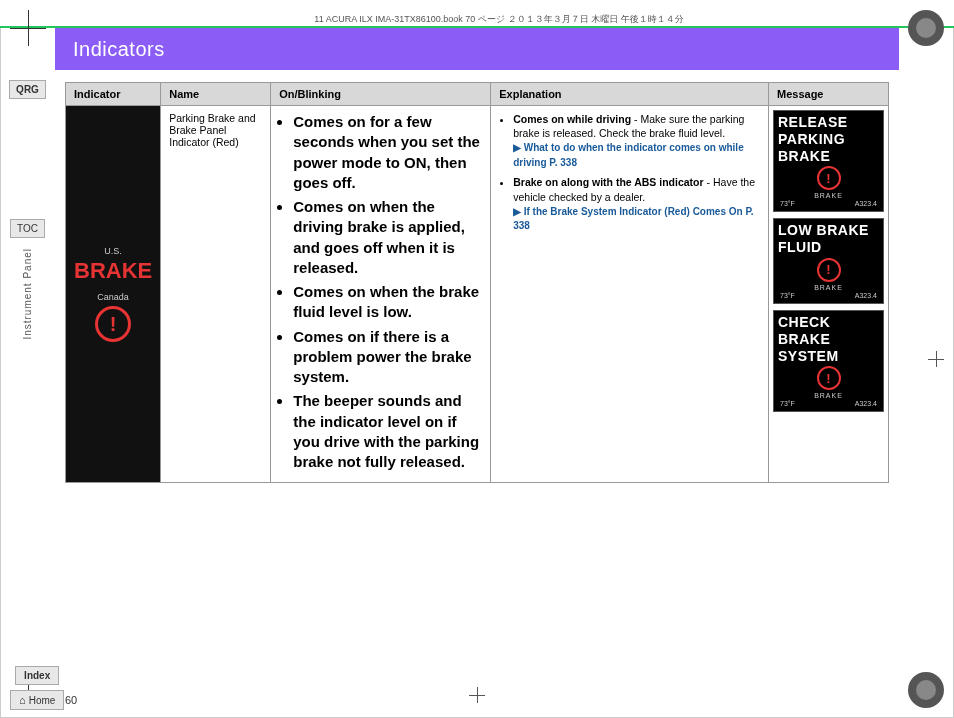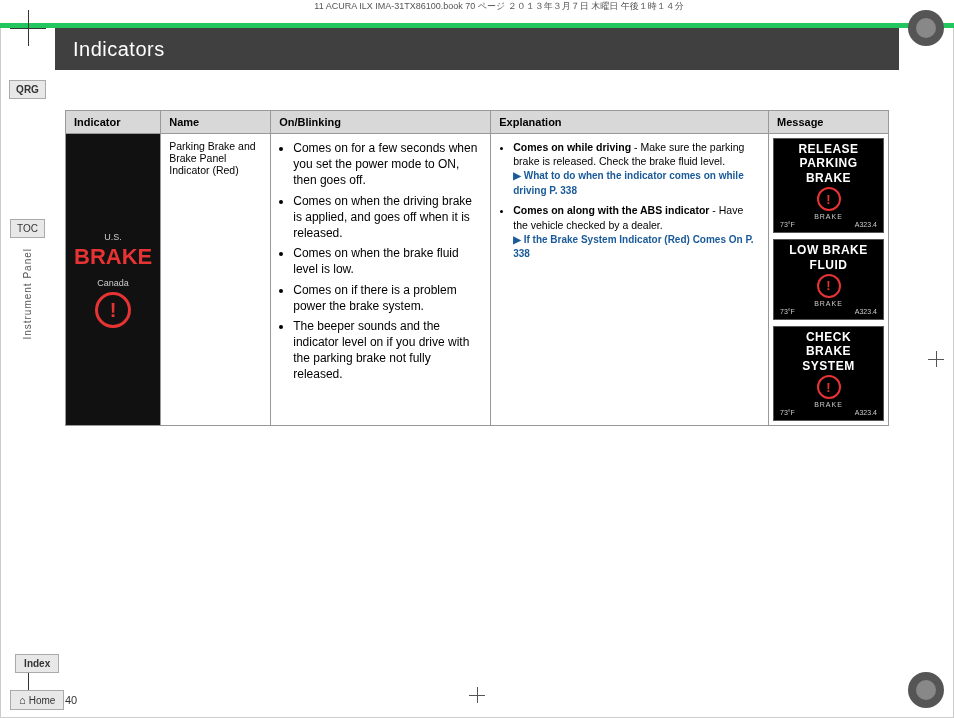--- a/index.html
+++ b/index.html
@@ -71,36 +71,36 @@
 
     
     .top-bar {
       position: absolute;
       top: 0;
       left: 0;
       right: 0;
       height: 28px;
       background: #fff;
       display: flex;
-      align-items: flex-start;
+      align-items: flex-end;
       justify-content: center;
       font-size: 9px;
       color: #555;
-      border-bottom: 5px solid #22c55e;
+      border-bottom: 2px solid #22c55e;
       padding-left: 44px;
     }
 
     
     .title-bar {
       position: absolute;
       top: 28px;
       left: 55px;
       right: 55px;
       height: 42px;
-      background: #404040;
+      background: #8b5cf6;
       display: flex;
       align-items: center;
       padding-left: 18px;
     }
     .title-bar-text {
       color: #fff;
       font-size: 20px;
       font-weight: normal;
       letter-spacing: 0.5px;
     }
@@ -158,21 +158,20 @@
       bottom: 40px;
       padding: 12px 10px 10px 10px;
     }
 
     
     .indicators-table {
       width: 100%;
       border-collapse: collapse;
       border: 1px solid #999;
       font-size: 11px;
-      margin-top: 28px;
     }
 
     .indicators-table th {
       background: #d8d8d8;
       border: 1px solid #999;
       padding: 5px 8px;
       text-align: left;
       font-weight: bold;
       font-size: 11px;
       color: #000;
@@ -234,21 +233,22 @@
 
     
     .name-cell {
       width: 110px;
       font-size: 10.5px;
     }
 
     
     .onblinking-cell {
       width: 220px;
-      font-size: 12px;
+      font-size: 15px;
+      font-weight: bold;
     }
 
     .onblinking-cell ul {
       padding-left: 14px;
       list-style-type: disc;
     }
 
     .onblinking-cell ul li {
       margin-bottom: 4px;
       line-height: 1.35;
@@ -288,23 +288,22 @@
     }
 
     .message-display-inner {
       background: #000;
       border: 1px solid #555;
       padding: 3px 4px 4px 4px;
     }
 
     .message-title {
       color: #fff;
-      font-size: 12px;
-      font-weight: bold;
-      text-align: center;
+      font-size: 14px;
+      font-weight: bold;
       letter-spacing: 0.5px;
       line-height: 1.2;
       margin-bottom: 2px;
     }
 
     .brake-icon-small {
       width: 24px;
       height: 24px;
       border-radius: 50%;
       border: 2px solid #e63333;
@@ -347,21 +346,21 @@
     }
 
     
     .bottom-buttons {
       position: absolute;
       bottom: 8px;
       left: 10px;
       display: flex;
       flex-direction: column;
       align-items: center;
-      gap: 17px;
+      gap: 5px;
     }
 
     .index-btn {
       background: #e8e8e8;
       border: 1px solid #aaa;
       padding: 3px 8px;
       font-size: 10px;
       font-weight: bold;
       cursor: pointer;
       color: #333;
@@ -505,21 +504,21 @@
         </td>
 
         <td class="explanation-cell">
           <ul>
             <li>
               <span class="bold">Comes on while driving</span><span> - Make sure the parking brake is released. Check the brake fluid level.</span>
               <br>
               <span class="link-blue">▶ <span>What to do when the indicator comes on while driving P. 338</span></span>
             </li>
             <li style="margin-top:4px;">
-              <span class="bold">Comes on along with the ABS indicator</span><span> - Have the vehicle checked by a dealer.</span>
+              <span class="bold">Brake on along with the ABS indicator</span><span> - Have the vehicle checked by a dealer.</span>
               <br>
               <span class="link-blue">▶ <span>If the Brake System Indicator (Red) Comes On P. 338</span></span>
             </li>
           </ul>
         </td>
 
         <td class="message-cell">
 
           <div class="message-display-inner" style="margin-bottom:6px;">
             <div class="message-title" style="white-space:pre-line;">RELEASE
@@ -568,21 +567,21 @@
 </div>
 
 <div class="bottom-buttons">
   <button class="index-btn">Index</button>
   <button class="home-btn">
     <span class="home-icon">⌂</span>
     <span>Home</span>
   </button>
 </div>
 
-<div class="page-number">40</div>
+<div class="page-number">60</div>
 
 <div class="center-mark">
   <div class="cross-symbol"></div>
 </div>
 
 <div class="right-center-mark">
   <div class="cross-symbol"></div>
 </div>
 
 </body></html>

